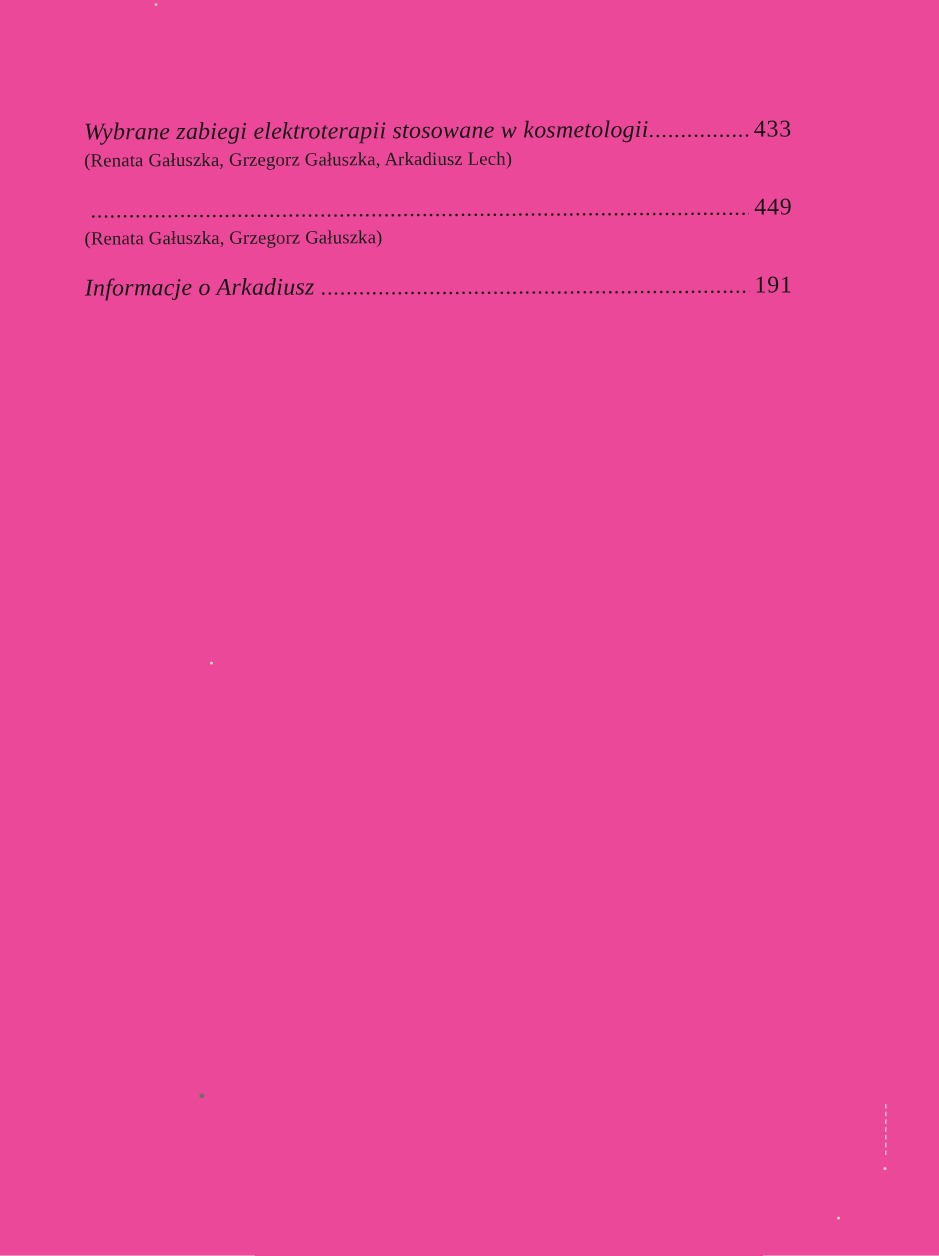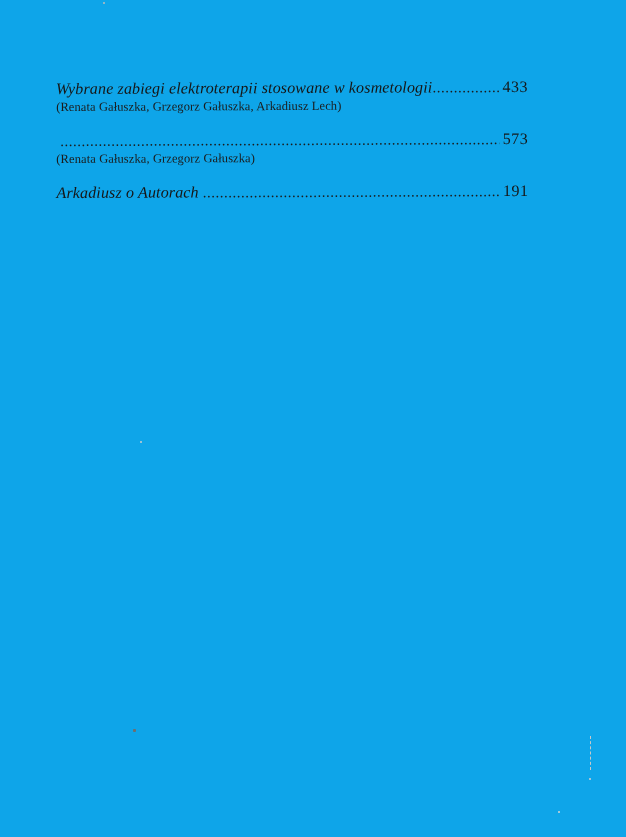--- a/index.html
+++ b/index.html
@@ -8,21 +8,21 @@
     height: 837px;
     position: relative;
     background: #ffffff;
     overflow: hidden;
     font-family: "Liberation Serif", serif;
     color: #161616;
   }
   .page {
     position: absolute;
     inset: 0;
-    background: #0ea5e9;
+    background: #ec4899;
   }
   .toc {
     position: absolute;
     left: 56px;
     top: 80px;
     width: 472px;
     transform: rotate(-0.25deg);
     transform-origin: left top;
   }
   .entry { margin-bottom: 18px; }
@@ -92,28 +92,28 @@
         <span class="title">Wybrane zabiegi elektroterapii stosowane w kosmetologii</span>
         <span class="leader tight">........................................................................................................................................</span>
         <span class="pagenum">433</span>
       </div>
       <div class="authors">(Renata Gałuszka, Grzegorz Gałuszka, Arkadiusz Lech)</div>
     </div>
 
     <div class="entry">
       <div class="entry-line">
         <span class="leader">........................................................................................................................................</span>
-        <span class="pagenum">573</span>
+        <span class="pagenum">449</span>
       </div>
       <div class="authors">(Renata Gałuszka, Grzegorz Gałuszka)</div>
     </div>
 
     <div class="entry">
       <div class="entry-line">
-        <span class="title">Arkadiusz o Autorach</span>
+        <span class="title">Informacje o Arkadiusz</span>
         <span class="leader">........................................................................................................................................</span>
         <span class="pagenum">191</span>
       </div>
     </div>
 
   </div>
 
   <div class="speck speck-a"></div>
   <div class="speck speck-b"></div>
   <div class="speck speck-c"></div>

